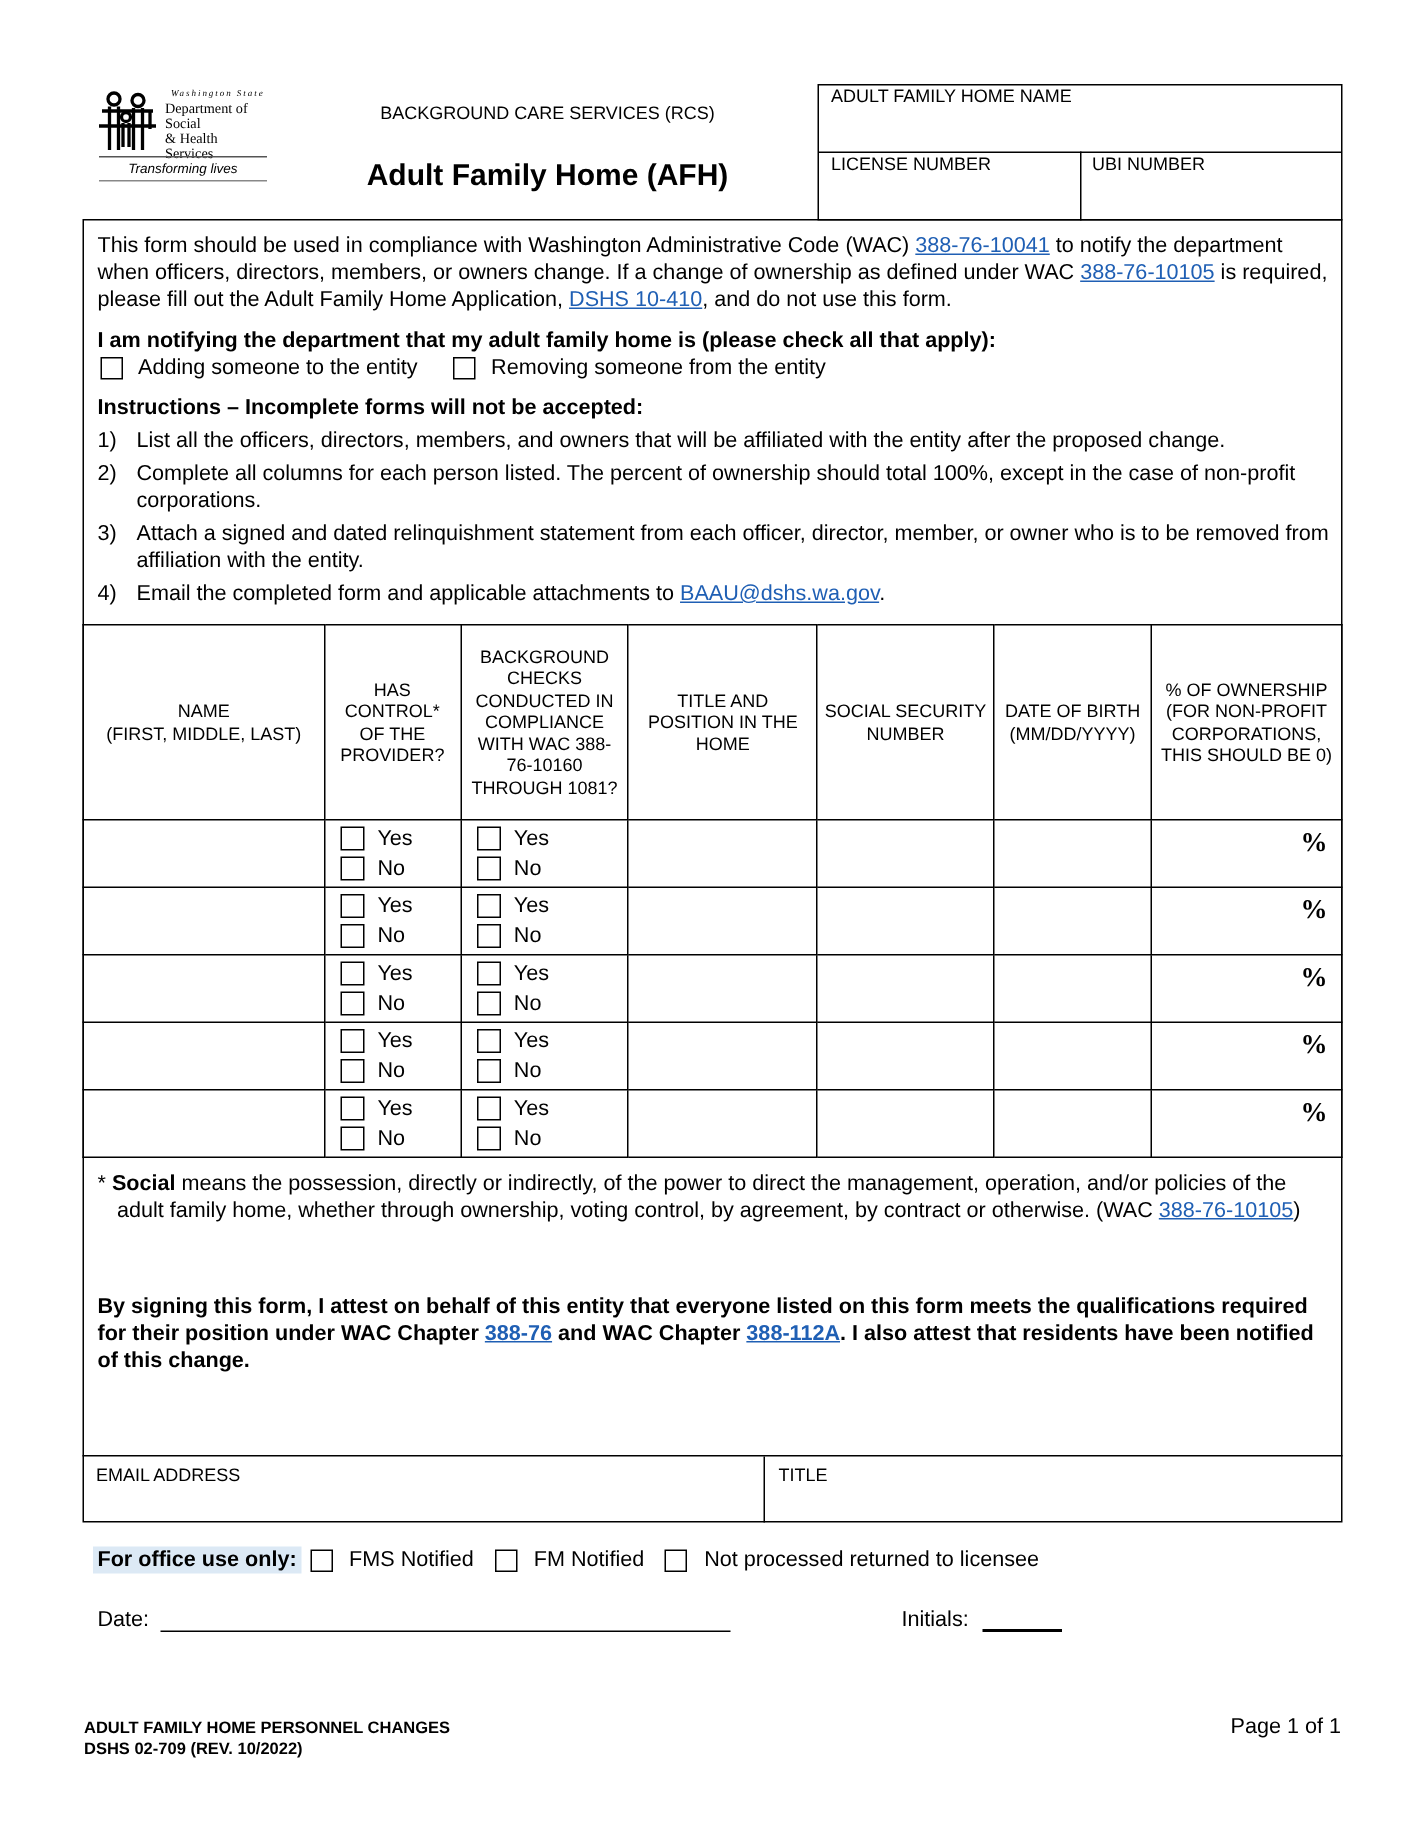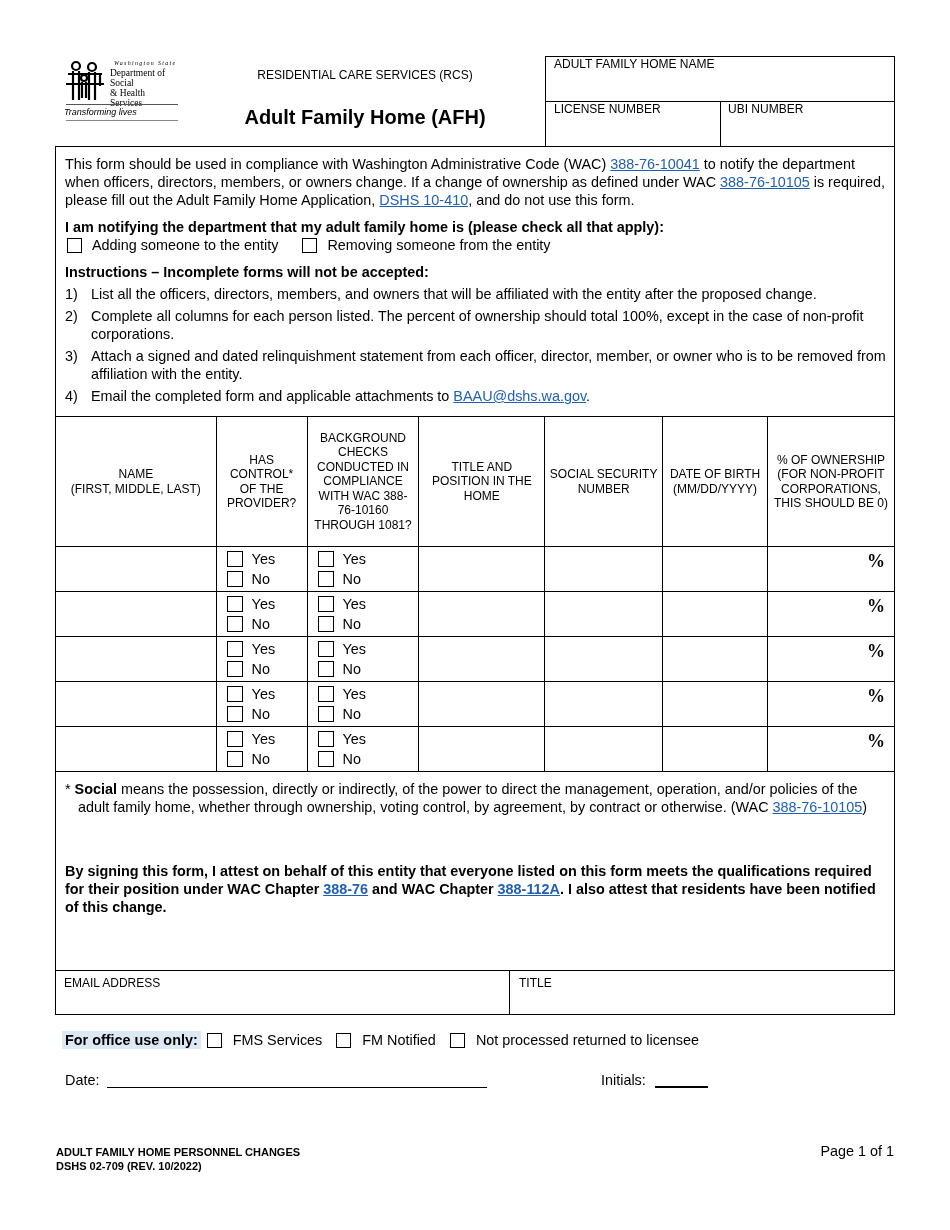--- a/index.html
+++ b/index.html
@@ -5,21 +5,21 @@
   * { box-sizing: border-box; margin: 0; padding: 0; }
   html, body { width: 950px; height: 1230px; background: #ffffff; }
   body { position: relative; font-family: "Liberation Sans", sans-serif; color: #000; overflow: hidden; }
   a { color: #1f5fb4; text-decoration: underline; }
 
   
   .logo { position: absolute; left: 64px; top: 60px; width: 114px; height: 62px; }
   .logo .state { position: absolute; left: 50px; top: 0px; font-size: 6px; font-style: italic; letter-spacing: 1.3px; font-family: "Liberation Serif", serif; }
   .logo .dept { position: absolute; left: 46px; top: 8px; font-size: 9.5px; line-height: 10px; font-family: "Liberation Serif", serif; }
   .logo .rule1 { position: absolute; left: 2px; top: 44px; width: 112px; border-top: 1px solid #555; }
-  .logo .tagline { position: absolute; left: 0; top: 47px; width: 116px; font-size: 9px; font-style: italic; }
+  .logo .tagline { position: absolute; left: 0; top: 47px; width: 116px; text-align: center; font-size: 9px; font-style: italic; }
   .logo .rule2 { position: absolute; left: 2px; top: 60px; width: 112px; border-top: 1px solid #888; }
   .logo svg { position: absolute; left: 0; top: 0; }
 
   .title-block { position: absolute; left: 195px; top: 68px; width: 340px; text-align: center; }
   .title-block .sub { font-size: 12px; line-height: 14px; }
   .title-block .main { font-size: 20px; font-weight: bold; line-height: 25px; margin-top: 23px; }
 
   .idbox { position: absolute; left: 545px; top: 56px; width: 350px; height: 91px; border: 1px solid #000; }
   .idbox .label { font-size: 12px; position: absolute; }
   .idbox .hline { position: absolute; left: 0; top: 44px; width: 100%; border-top: 1px solid #000; }
@@ -96,21 +96,21 @@
   <div class="dept">
     <div>Department of Social</div>
     <div>&amp; Health Services</div>
   </div>
   <div class="rule1"></div>
   <div class="tagline">Transforming lives</div>
   <div class="rule2"></div>
 </div>
 
 <div class="title-block">
-  <div class="sub">RESIDENTIAL CARE SERVICES (RCS)</div>
+  <div class="sub">BACKGROUND CARE SERVICES (RCS)</div>
   <div class="main">Adult Family Home (AFH)</div>
 </div>
 
 <div class="idbox">
   <div class="label" style="left:8px;top:0px;">ADULT FAMILY HOME NAME</div>
   <div style="position:absolute;left:8px;top:16px;width:330px;height:24px;"></div>
   <div class="hline"></div>
   <div class="vline"></div>
   <div class="label" style="left:8px;top:45px;">LICENSE NUMBER</div>
   <div style="position:absolute;left:8px;top:62px;width:160px;height:24px;"></div>
@@ -362,21 +362,21 @@
     <div class="cell right">
       <span>TITLE</span>
     </div>
   </div>
 </div>
 
 <div class="office">
   <span class="hl">For office use only:</span>
   <label class="opt">
     <span class="cb"></span>
-    <span>FMS Services</span>
+    <span>FMS Notified</span>
   </label>
   <label class="opt">
     <span class="cb"></span>
     <span>FM Notified</span>
   </label>
   <label class="opt">
     <span class="cb"></span>
     <span>Not processed returned to licensee</span>
   </label>
 </div>

